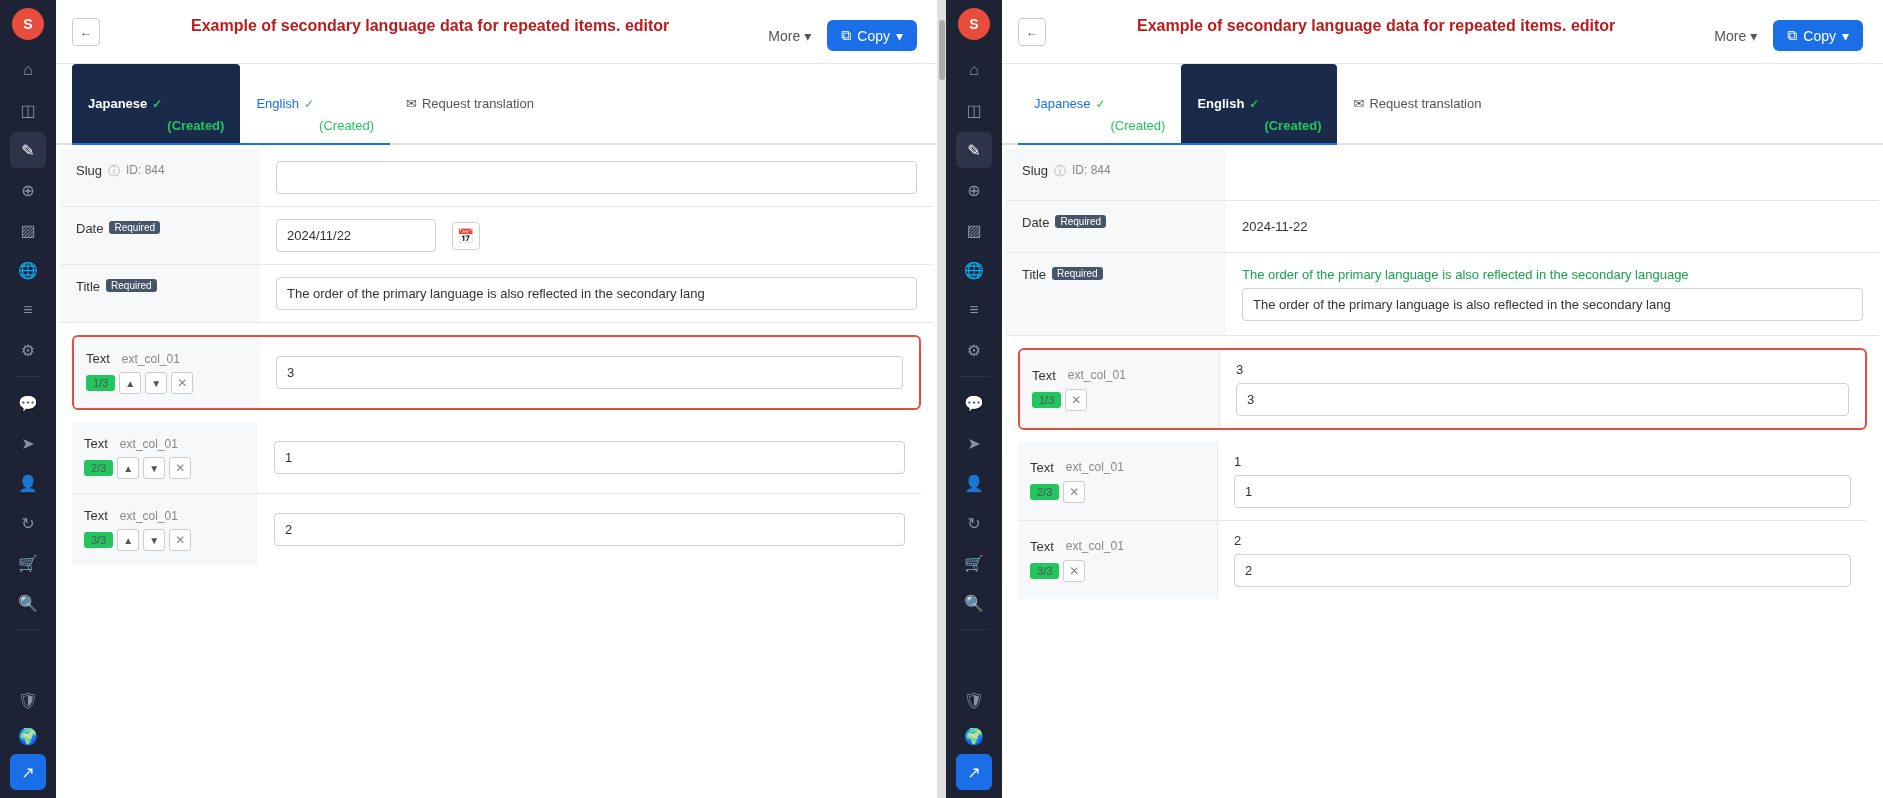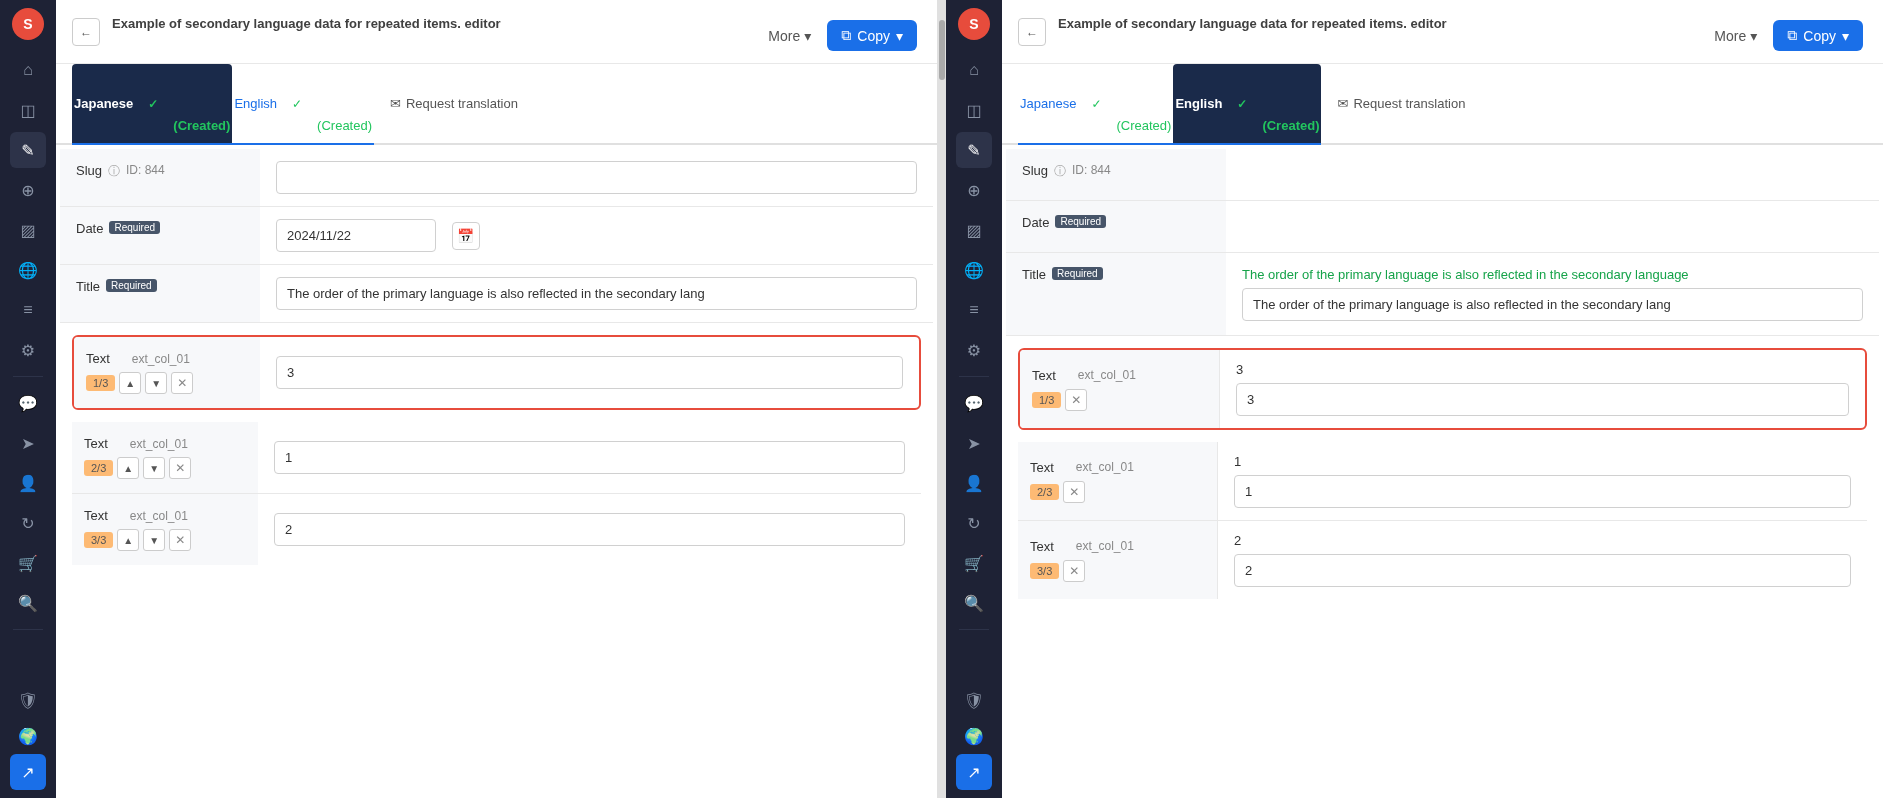--- a/index.html
+++ b/index.html
@@ -59,25 +59,26 @@
       border: 1px solid #ccc;
       border-radius: 4px;
       display: flex; align-items: center; justify-content: center;
       cursor: pointer;
       color: #555;
       font-size: 12px;
       flex-shrink: 0;
       margin-top: 2px;
     }
     .panel-title {
-      font-size: 13px;
+      font-size: 16px;
       font-weight: 600;
-      color: #404040;
+      color: #b91c1c;
       line-height: 1.3;
       flex: 1;
+      text-align: center;
     }
     .header-actions {
       display: flex;
       align-items: center;
       gap: 8px;
       flex-shrink: 0;
       margin-top: 4px;
     }
     .more-btn {
       display: flex; align-items: center; gap: 4px;
@@ -99,27 +100,27 @@
 
     
     .tabs-bar {
       display: flex;
       align-items: center;
       padding: 0 16px;
       border-bottom: 2px solid #e0e0e0;
       gap: 0;
     }
     .tab {
-      padding: 10px 2px;
+      padding: 10px 16px;
       font-size: 13px;
       cursor: pointer;
       border-bottom: 2px solid transparent;
       margin-bottom: -2px;
       color: #555;
-      display: flex; align-items: center; gap: 15px;
+      display: flex; align-items: center; gap: 5px;
     }
     .tab.active {
       border-bottom-color: #1a6fe8;
       color: #1a6fe8;
       font-weight: 600;
       background: #1a2a4a;
       color: white;
       border-radius: 4px 4px 0 0;
     }
     .tab.active-white {
@@ -226,32 +227,32 @@
       background: #f7f8fa;
       display: flex;
       flex-direction: column;
       justify-content: center;
       gap: 6px;
     }
     .repeat-label-top {
       font-size: 13px;
       font-weight: 500;
       color: #333;
-      display: flex; align-items: center; gap: 22px;
+      display: flex; align-items: center; gap: 12px;
     }
     .ext-col-label {
       color: #888;
       font-size: 12px;
       font-weight: 400;
     }
     .repeat-counter-row {
       display: flex; align-items: center; gap: 4px;
     }
     .counter-badge {
-      background: #fdba74;
+      background: #22c55e;
       color: #555;
       font-size: 11px;
       padding: 2px 7px;
       border-radius: 3px;
       font-weight: 500;
     }
     .arrow-btn {
       width: 22px; height: 22px;
       border: 1px solid #ccc;
       border-radius: 3px;
@@ -614,20 +615,23 @@
         <span class="id-badge">ID: 844</span>
       </div>
       <div class="r-value-col"></div>
     </div>
 
     <div class="r-field-row">
       <div class="r-label-col">
         <span>Date</span>
         <span class="required-badge">Required</span>
       </div>
+      <div class="r-value-col">
+        <span>2024-11-22</span>
+      </div>
     </div>
 
     <div class="r-field-row" style="min-height: 80px;">
       <div class="r-label-col">
         <span>Title</span>
         <span class="required-badge">Required</span>
       </div>
       <div class="r-value-col">
         <span style="color:#16a34a; font-size:13px; font-weight:500;">The order of the primary language is also reflected in the secondary language</span>
         <input class="r-input" type="text" value="The order of the primary language is also reflected in the secondary lang" style="">

